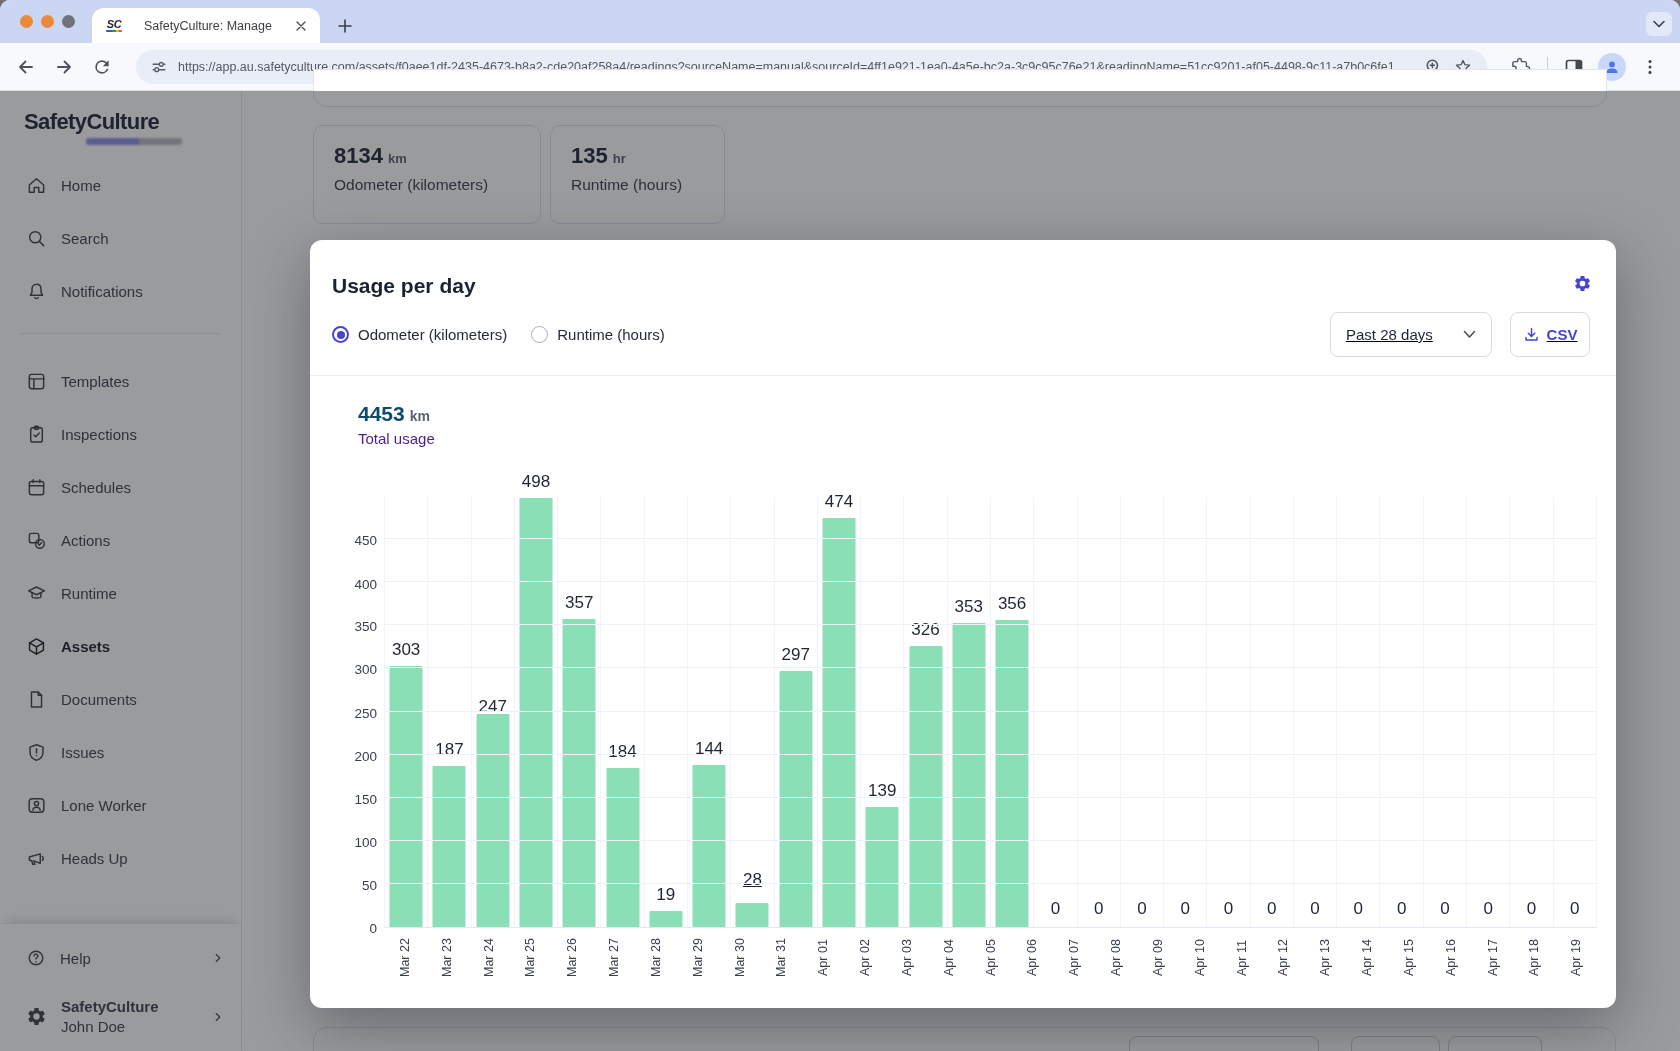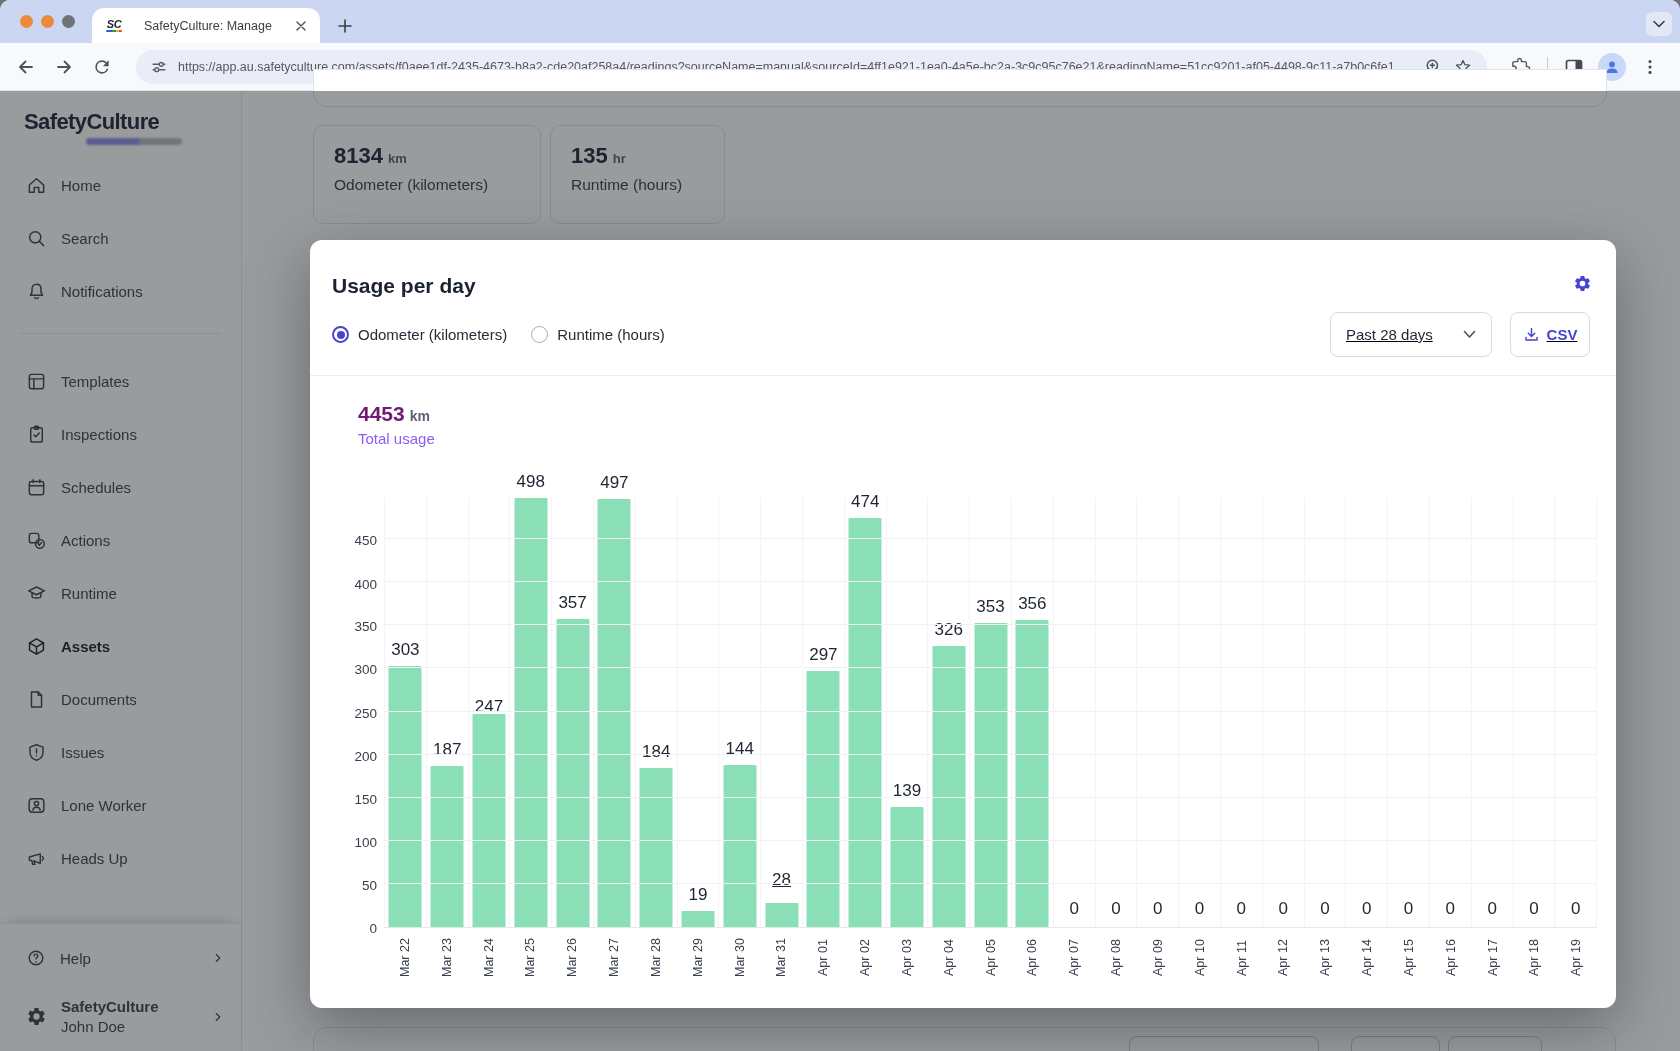--- a/index.html
+++ b/index.html
@@ -71,23 +71,23 @@
   .rdot.on { border:2px solid #4744ce; }
   .rdot.on::after { content:""; position:absolute; left:50%; top:50%; transform:translate(-50%,-50%); width:8px; height:8px; border-radius:50%; background:#4744ce; }
   .rdot.off { border:1.5px solid #a6acb8; background:#fff; }
   .ctrl-right { display:flex; align-items:center; gap:18px;text-decoration:underline; }
   .select-btn { height:45px; min-width:162px; border:1px solid #d7dbe4; border-radius:8px; background:#fff; display:flex; align-items:center; justify-content:space-between; padding:0 15px; font-size:15px; color:#1f2534; cursor:pointer; gap:12px; }
   .csv-btn { height:45px; width:80px; border:1px solid #d7dbe4; border-radius:8px; background:#fff; display:flex; align-items:center; justify-content:center; gap:7px; font-size:15px; font-weight:600; color:#4343ce; cursor:pointer; }
   .m-div { height:1px; background:#eaedf3; margin-top:18px; }
 
   .chart-sec { padding:26px 19px 0 26px; }
   .totals { margin-left:22px; }
-  .totals .big { font-size:21px; font-weight:700; color:#701a75; }
+  .totals .big { font-size:21px; font-weight:700; color:#0c4a6e; }
   .totals .unit { font-size:14px; font-weight:600; color:#5a6272; margin-left:5px; }
-  .totals .lbl { margin-top:4px; font-size:15px; color:#8b5cf6; }
+  .totals .lbl { margin-top:4px; font-size:15px; color:#4c1d95; }
   .chart-wrap { margin-top:50px; display:flex; }
   .yaxis { width:48px; position:relative; height:431px; flex:0 0 auto; }
   .ytick { position:absolute; right:7px; font-size:13.5px; color:#39404d; }
   .plot { flex:1; position:relative; height:431px; border-bottom:1px solid #e3e7ef; }
   .hgrid { position:absolute; left:0; right:0; height:1px; background:#eef1f7; }
   .cols { position:absolute; inset:0; display:flex; border-right:1px solid #f2f4f9; }
   .col { flex:1; position:relative; border-left:1px solid #f2f4f9; }
   .bar { position:absolute; bottom:0; left:50%; transform:translateX(-50%); width:33px; border-radius:1px 1px 0 0; }
   .bar-label { position:absolute; left:50%; transform:translateX(-50%); font-size:17px; color:#1f2532; white-space:nowrap; }
   .xrow { margin-top:6px; margin-left:48px; display:flex; height:48px; }
@@ -454,24 +454,20 @@
                   <div class="bar" style="height: 212.914px; background: rgb(139, 223, 182);"></div>
                   <div class="bar-label" style="bottom: 210px;">247</div>
                 </div>
                 <div class="col">
                   <div class="bar" style="height: 429.276px; background: rgb(139, 223, 182);"></div>
                   <div class="bar-label" style="bottom: 435.276px;">498</div>
                 </div>
                 <div class="col">
                   <div class="bar" style="height: 307.734px; background: rgb(139, 223, 182);"></div>
                   <div class="bar-label" style="bottom: 313.734px;">357</div>
-                </div>
-                <div class="col">
-                  <div class="bar" style="height: 428.414px; background: rgb(139, 223, 182);"></div>
-                  <div class="bar-label" style="bottom: 434.414px;">497</div>
                 </div>
                 <div class="col">
                   <div class="bar" style="height: 158.608px; background: rgb(139, 223, 182);"></div>
                   <div class="bar-label" style="bottom: 164.608px;">184</div>
                 </div>
                 <div class="col">
                   <div class="bar" style="height: 16.378px; background: rgb(139, 223, 182);"></div>
                   <div class="bar-label" style="bottom: 22.378px;">19</div>
                 </div>
                 <div class="col">

